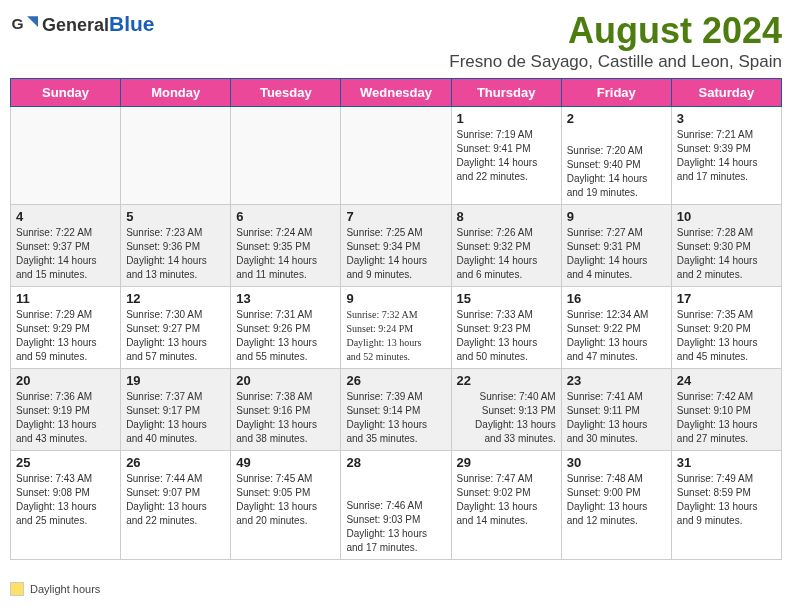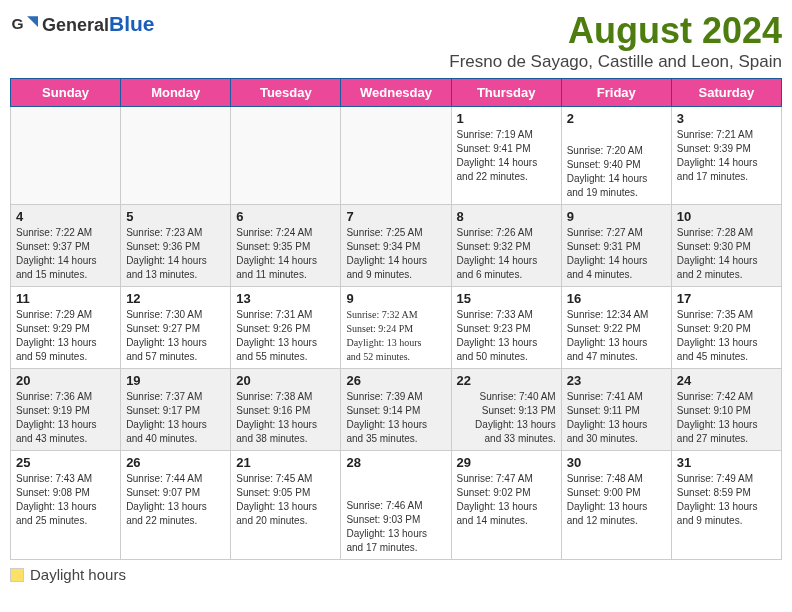--- a/index.html
+++ b/index.html
@@ -82,25 +82,25 @@
       color: #222;
       display: block;
       margin-bottom: 2px;
     }
     .day-info {
       font-size: 10px;
       color: #333;
       line-height: 1.4;
     }
     .legend {
-      margin-top: 6px;
+      margin-top: 22px;
       display: flex;
       align-items: center;
       gap: 6px;
-      font-size: 15px;
+      font-size: 11px;
       color: #444;
     }
     .legend-box {
       width: 14px;
       height: 14px;
       background: #ffe066;
       border: 1px solid #ccc;
       display: inline-block;
     }
   </style>
@@ -325,21 +325,21 @@
 and 25 minutes.</div>
         </td>
         <td>
           <span class="day-num">26</span>
           <div class="day-info" style="white-space: pre-line;">Sunrise: 7:44 AM
 Sunset: 9:07 PM
 Daylight: 13 hours
 and 22 minutes.</div>
         </td>
         <td>
-          <span class="day-num">21</span>
+          <span class="day-num">49</span>
           <div class="day-info" style="white-space: pre-line;">Sunrise: 7:45 AM
 Sunset: 9:05 PM
 Daylight: 13 hours
 and 20 minutes.</div>
         </td>
         <td>
           <span class="day-num">28</span>
           <div class="day-info" style="white-space: pre-line; margin-top: 29px;">Sunrise: 7:46 AM
 Sunset: 9:03 PM
 Daylight: 13 hours

